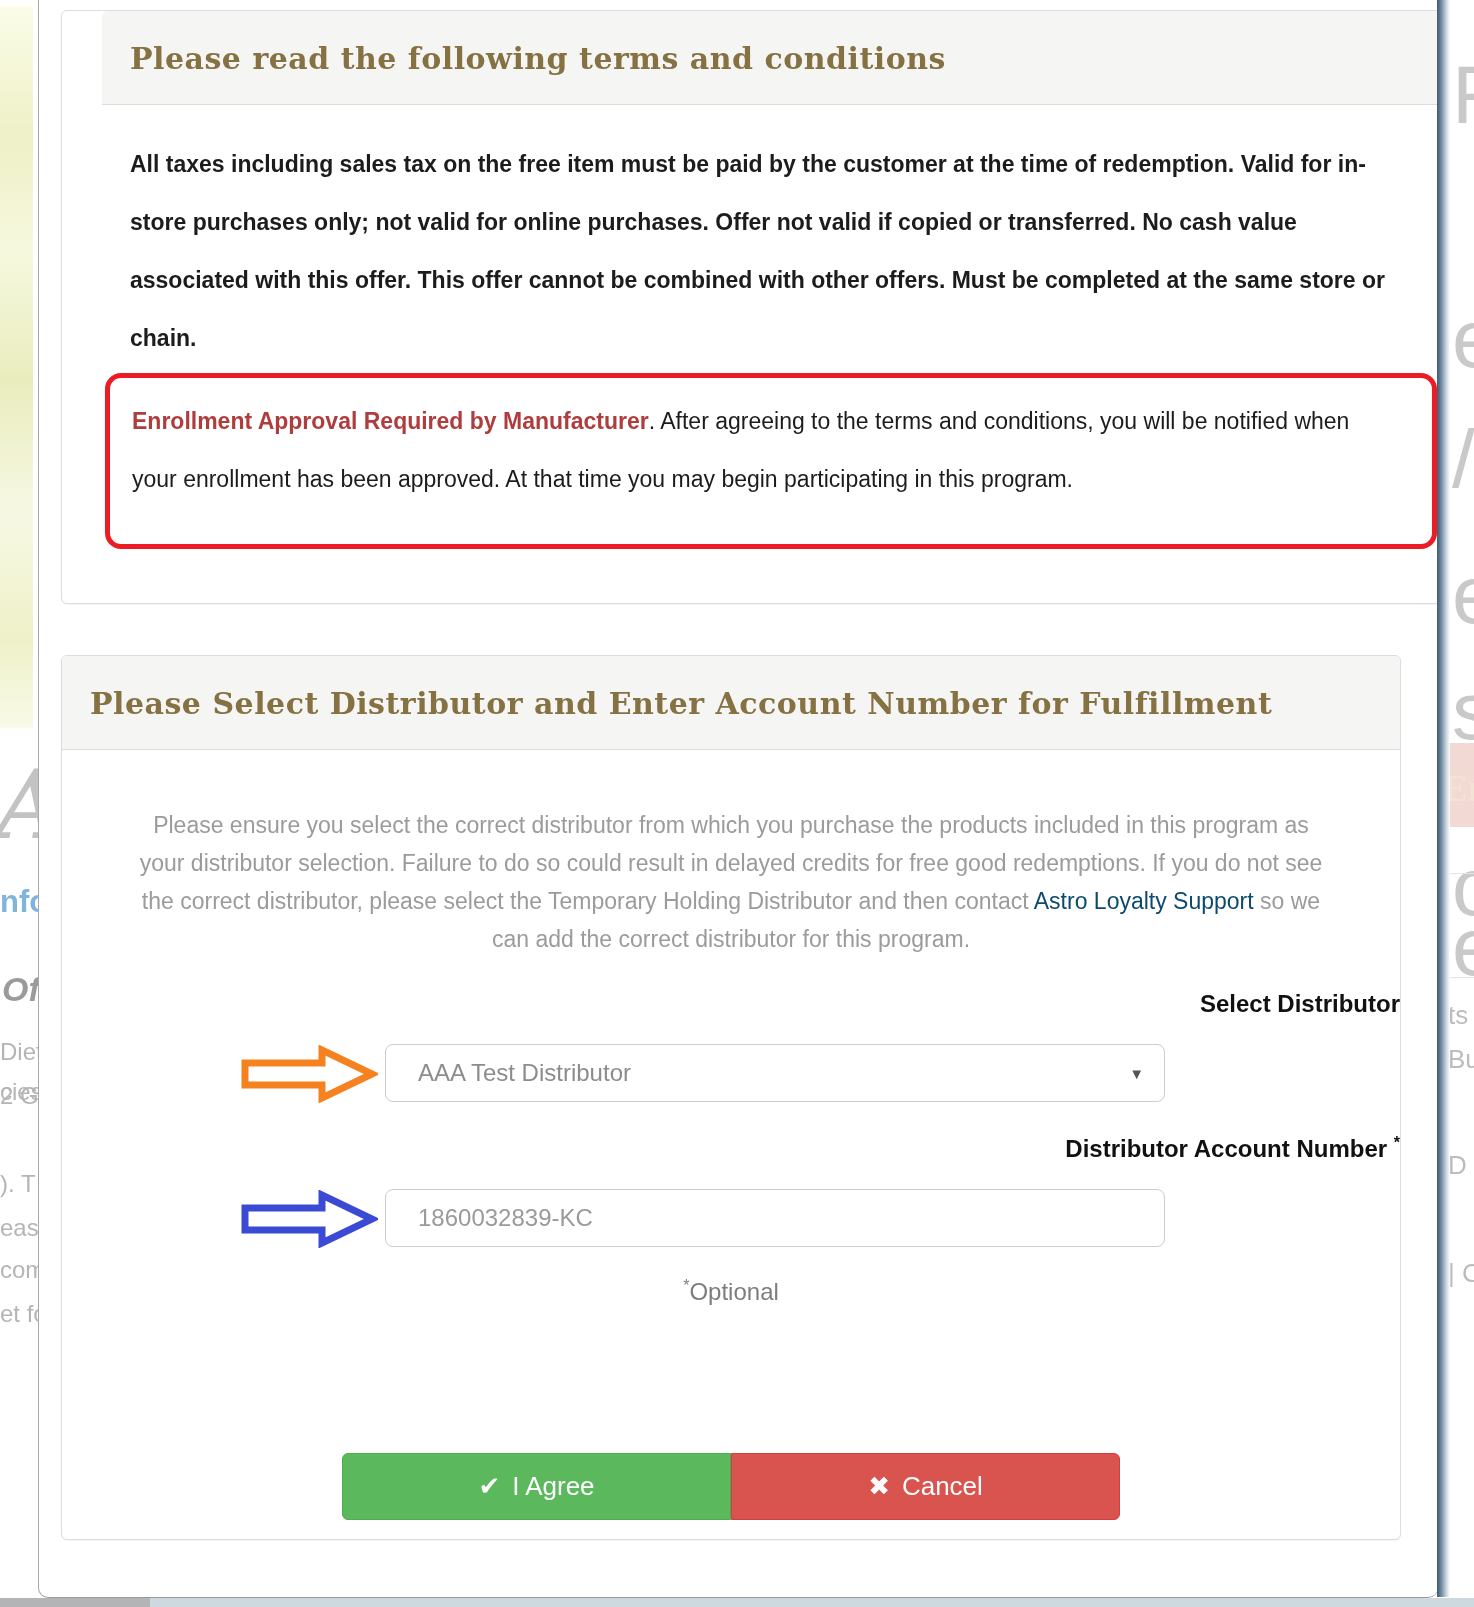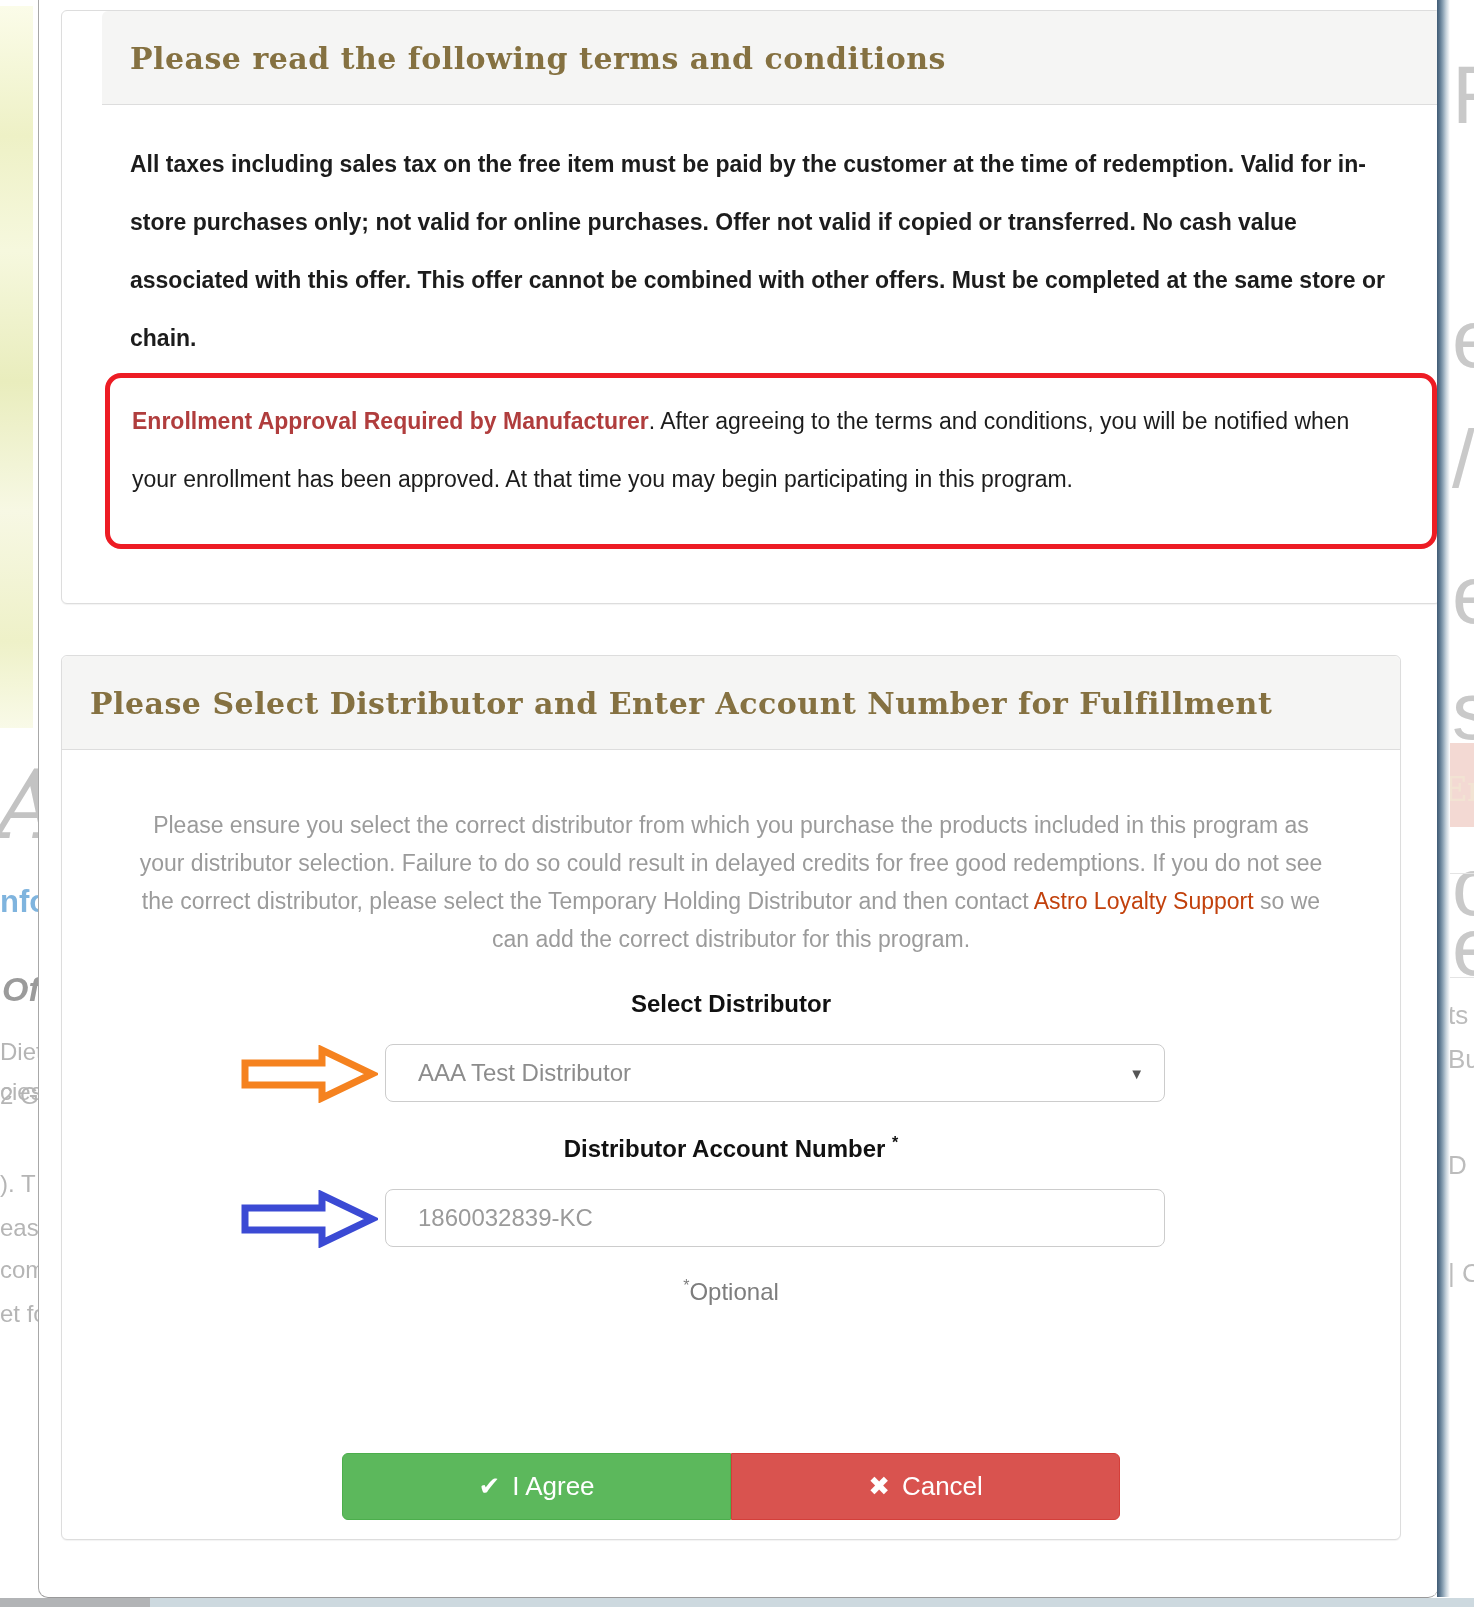--- a/index.html
+++ b/index.html
@@ -59,23 +59,23 @@
   .alert-box{
     margin:6px 3px 0 3px;border:5px solid #ed1c24;border-radius:16px;
     padding:14px 60px 36px 22px;font-size:23px;line-height:58px;color:#1c1c1c;
   }
   .alert-box strong{color:#b03d3d;}
   
   .note{
     margin:56px auto 0 auto;max-width:1190px;text-align:center;
     font-size:23px;line-height:38px;color:#9b9b9b;
   }
-  .note a{color:#c2410c;text-decoration:none;}
+  .note a{color:#0c4a6e;text-decoration:none;}
   .field-label{
-    margin:32px 0 0 0;text-align:center;font-size:24px;font-weight:bold;color:#111;
+    margin:32px 0 0 0;text-align:right;font-size:24px;font-weight:bold;color:#111;
   }
   .field-label sup{font-size:16px;}
   .ctl-row{position:relative;width:692px;margin:26px auto 0 auto;}
   .ctl-box{
     box-sizing:border-box;width:780px;height:58px;border:1px solid #ccc;border-radius:8px;
     background:#fff;display:flex;align-items:center;padding:0 20px 0 32px;
   }
   .ctl-text{flex:1;font-size:24px;color:#8c8c8c;}
   .caret{font-size:15px;color:#555;}
   .arrow-wrap{position:absolute;left:-145px;top:1px;width:138px;height:58px;}

